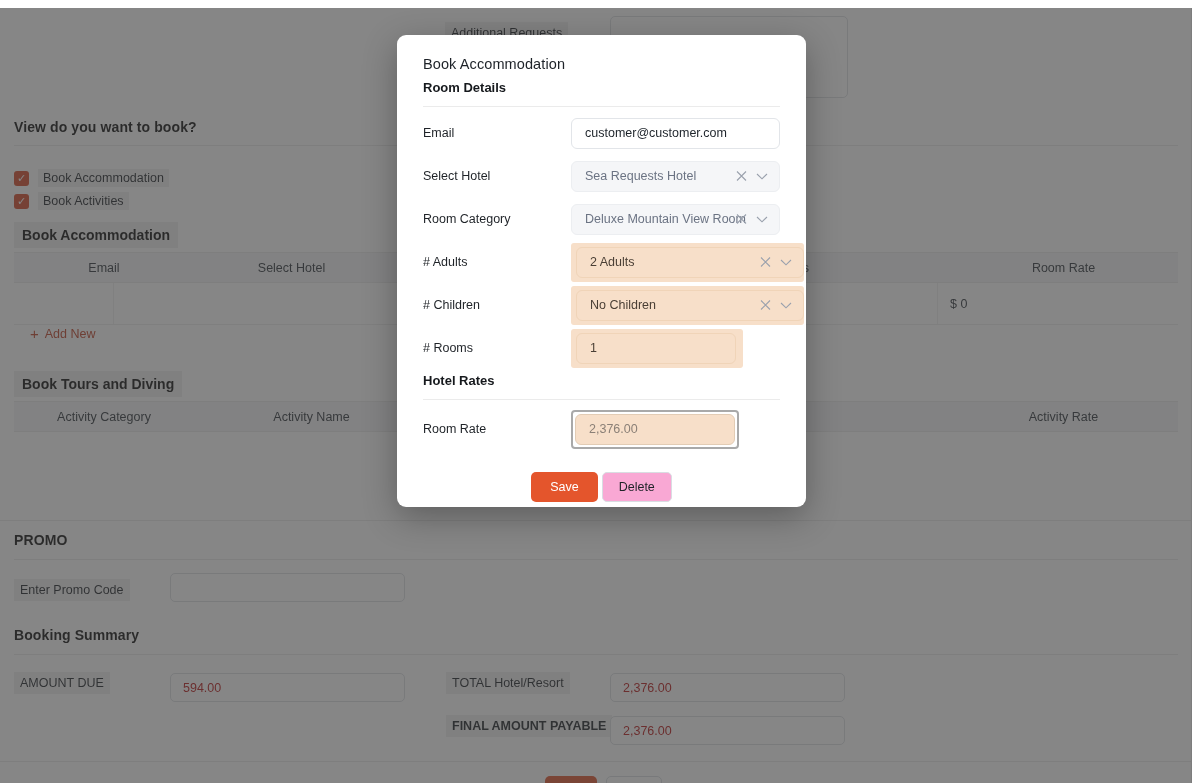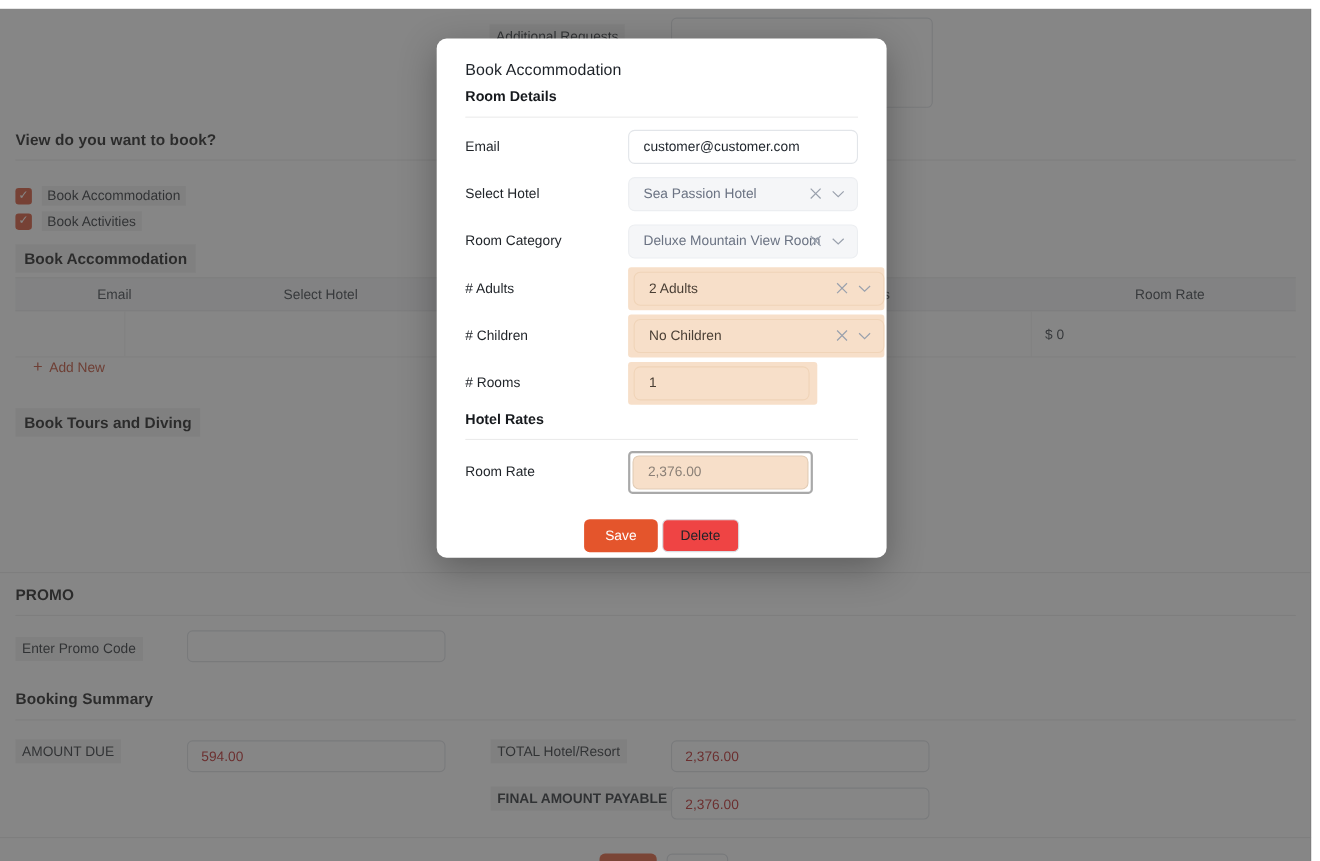--- a/index.html
+++ b/index.html
@@ -166,21 +166,21 @@
   .sel-icons svg{ display:block; }
 
   .modal-actions{
     display:flex; justify-content:center; gap:4px; margin-top:26px;
   }
   .btn-save{
     background:#e4552c; color:#fff; border:none; border-radius:5px;
     font-size:12.5px; padding:7px 19px; font-family:inherit; cursor:pointer;
   }
   .btn-delete{
-    background:#ef4444; color:#1f2328; border:1px solid #d9dde2; border-radius:5px;
+    background:#f9a8d4; color:#1f2328; border:1px solid #d9dde2; border-radius:5px;
     font-size:12.5px; padding:7px 16px; font-family:inherit; cursor:pointer;
   }
 </style>
 </head>
 <body>
 
 <div id="page-root">
 
   <div class="bg-layer">
     <div class="bg-inner">
@@ -219,20 +219,26 @@
       </div>
 
       <div class="addnew" style="left:30px; top:318px;">
         <span class="plus">+</span>
         <span>Add New</span>
       </div>
 
       <div class="blk-title" style="left:14px; top:363px;">Book Tours and Diving</div>
 
       <div class="tbl" style="top:393px;">
+        <div class="tbl-head">
+          <div style="width:180px;">Activity Category</div>
+          <div style="width:235px;">Activity Name</div>
+          <div style="width:520px;"></div>
+          <div style="width:229px;">Activity Rate</div>
+        </div>
         <div style="height:52px;"></div>
       </div>
 
       <div class="hr" style="position:absolute; left:0; top:512px; width:1192px;"></div>
 
       <div class="sec-title" style="position:absolute; left:14px; top:524px;">PROMO</div>
       <div class="hr" style="position:absolute; left:14px; top:551px; width:1164px;"></div>
 
       <span class="sum-label" style="left:14px; top:571px;">Enter Promo Code</span>
       <div class="sum-box" style="left:170px; top:565px; width:235px; height:29px;"></div>
@@ -268,21 +274,21 @@
     <div class="row">
       <div class="row-label">Email</div>
       <div class="ctl ctl-plain">
         <span class="txt">customer@customer.com</span>
       </div>
     </div>
 
     <div class="row">
       <div class="row-label">Select Hotel</div>
       <div class="ctl ctl-select">
-        <span class="txt">Sea Passion Hotel</span>
+        <span class="txt">Sea Requests Hotel</span>
         <span class="sel-icons">
           <svg width="11" height="11" viewBox="0 0 11 11">
               <path d="M1 1 L10 10 M10 1 L1 10" stroke="currentColor" stroke-width="1.1" fill="none"></path>
             </svg>
           <svg width="12" height="8" viewBox="0 0 12 8">
               <path d="M1 1.5 L6 6.3 L11 1.5" stroke="currentColor" stroke-width="1.1" fill="none"></path>
             </svg>
         </span>
       </div>
     </div>

